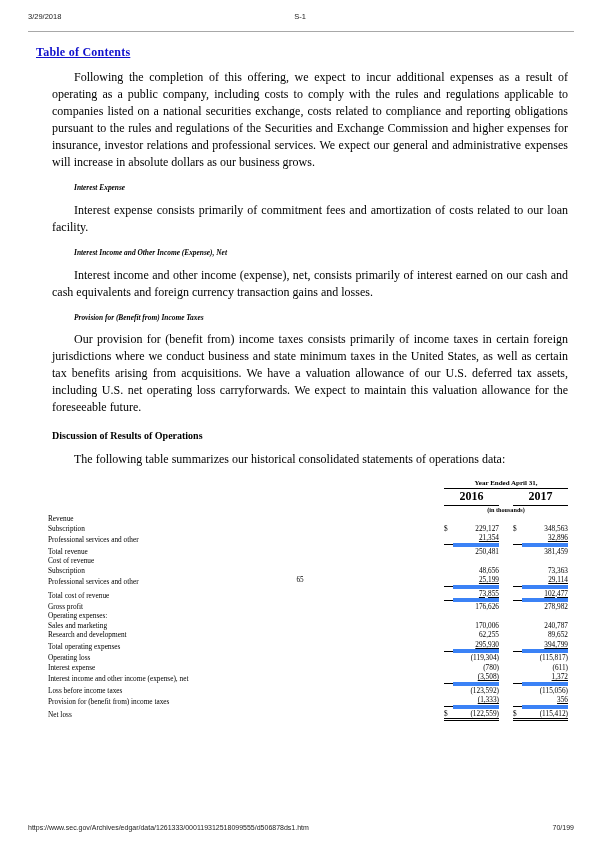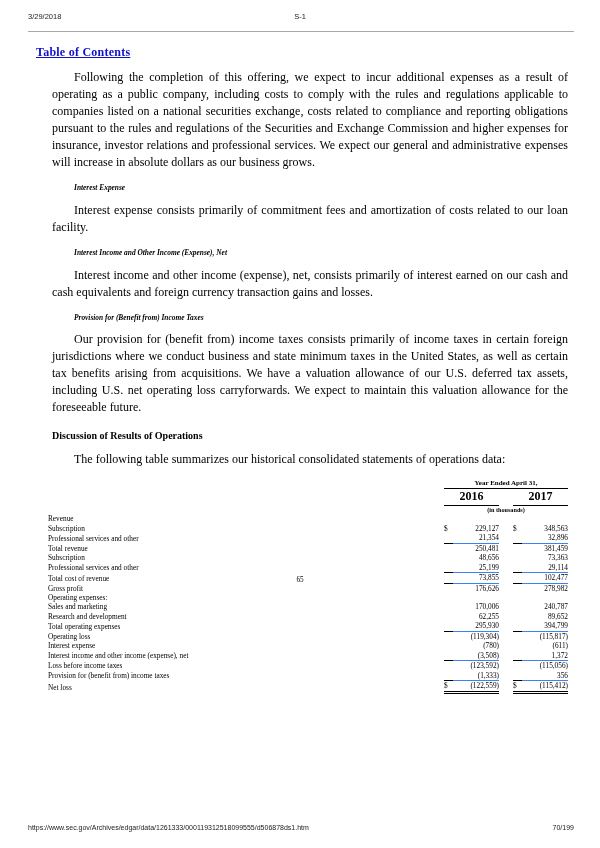--- a/index.html
+++ b/index.html
@@ -142,21 +142,21 @@
     border-bottom: 1px solid #000;
     padding-bottom: 0.5px;
   }
   .units {
     text-align: center;
     font-size: 6.2px;
     font-weight: bold;
     padding-top: 1px;
   }
 
-  td.num-rule   { border-bottom: 1px solid #3b82f6; }
+  td.num-rule   { border-bottom: 4px solid #3b82f6; text-decoration: underline; }
   td.sym-rule   { border-bottom: 1px solid #000; }
   td.num-dbl    { border-bottom: 3px double #000; }
   td.sym-dbl    { border-bottom: 3px double #000; }
 
   
   .page-num {
     position: absolute;
     top: 536px;
     left: 0;
     width: 600px;
@@ -282,20 +282,29 @@
           <tr>
             <td class="lbl-0">Total revenue</td>
             <td></td>
             <td class="col-sym"></td>
             <td class="col-num">250,481</td>
             <td></td>
             <td class="col-sym"></td>
             <td class="col-num">381,459</td>
           </tr>
           <tr>
+            <td class="lbl-0">Cost of revenue</td>
+            <td></td>
+            <td class="col-sym"></td>
+            <td class="col-num"></td>
+            <td></td>
+            <td class="col-sym"></td>
+            <td class="col-num"></td>
+          </tr>
+          <tr>
             <td class="lbl-1">Subscription</td>
             <td></td>
             <td class="col-sym"></td>
             <td class="col-num">48,656</td>
             <td></td>
             <td class="col-sym"></td>
             <td class="col-num">73,363</td>
           </tr>
           <tr>
             <td class="lbl-1">Professional services and other</td>

